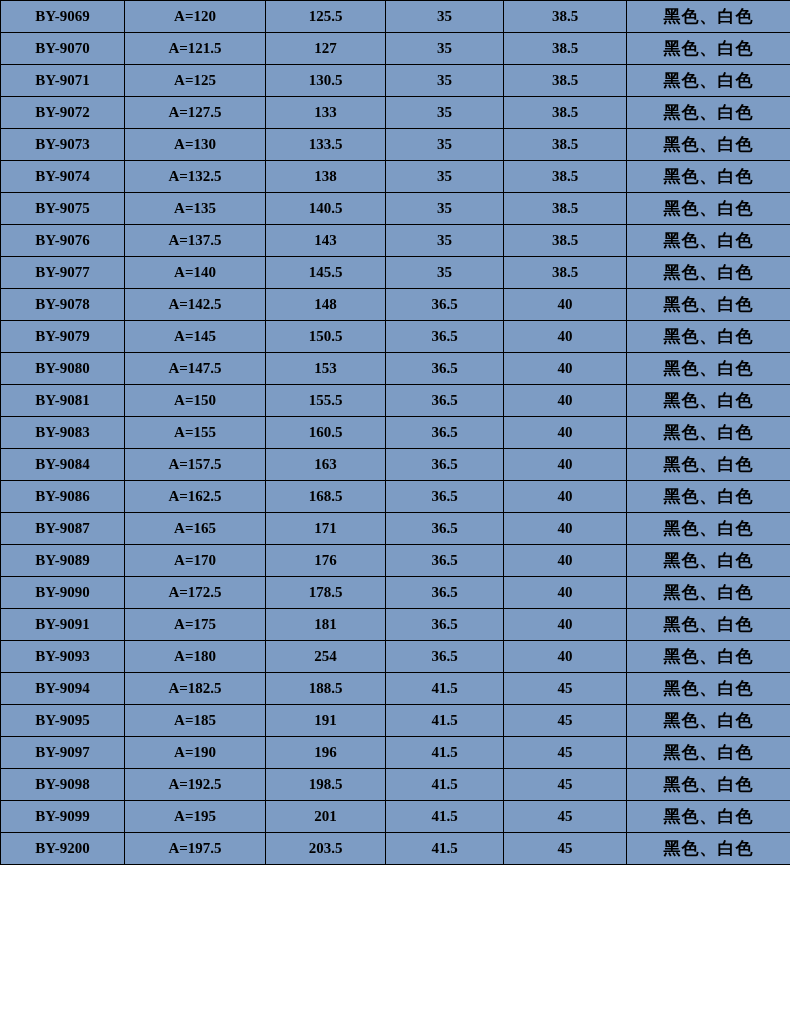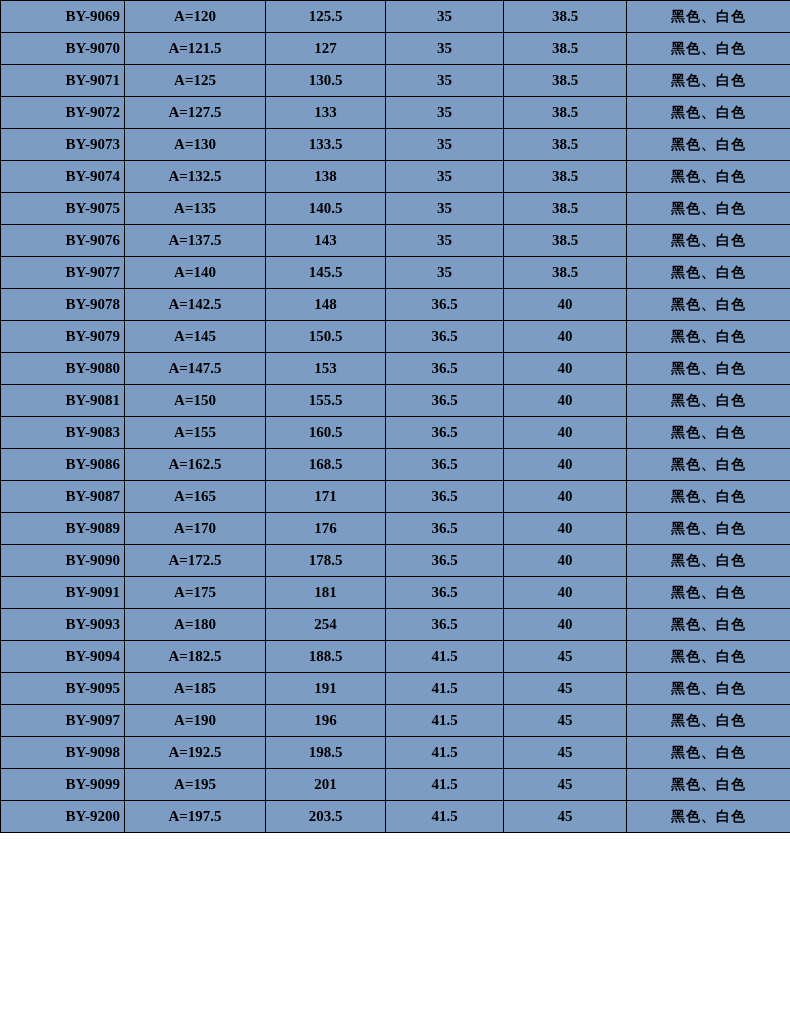--- a/index.html
+++ b/index.html
@@ -30,28 +30,28 @@
     overflow: hidden;
   }
   
   #spec-table col.c0 { width: 124px; }
   #spec-table col.c1 { width: 141px; }
   #spec-table col.c2 { width: 120px; }
   #spec-table col.c3 { width: 118px; }
   #spec-table col.c4 { width: 123px; }
   #spec-table col.c5 { width: 164px; }
 
-  #spec-table td.model  { text-align: right; margin-left: 20px; }
+  #spec-table td.model  { text-align: center; margin-left: 20px; }
   #spec-table td.code   { text-align: center; }
   #spec-table td.num    { text-align: center; }
   #spec-table td.color  {
     text-align: center;
     font-family: "DejaVu Sans", "Liberation Sans", sans-serif;
     font-weight: bold;
-    font-size: 14px;
+    font-size: 17px;
     letter-spacing: 1px;
   }
 </style>
 </head>
 <body>
 
 <table id="spec-table">
   <colgroup>
     <col class="c0">
       <col class="c1">
@@ -167,20 +167,28 @@
       </tr>
       <tr>
         <td class="model">BY-9083</td>
         <td class="code">A=155</td>
         <td class="num">160.5</td>
         <td class="num">36.5</td>
         <td class="num">40</td>
         <td class="color">黑色、白色</td>
       </tr>
       <tr>
+        <td class="model">BY-9084</td>
+        <td class="code">A=157.5</td>
+        <td class="num">163</td>
+        <td class="num">36.5</td>
+        <td class="num">40</td>
+        <td class="color">黑色、白色</td>
+      </tr>
+      <tr>
         <td class="model">BY-9086</td>
         <td class="code">A=162.5</td>
         <td class="num">168.5</td>
         <td class="num">36.5</td>
         <td class="num">40</td>
         <td class="color">黑色、白色</td>
       </tr>
       <tr>
         <td class="model">BY-9087</td>
         <td class="code">A=165</td>

